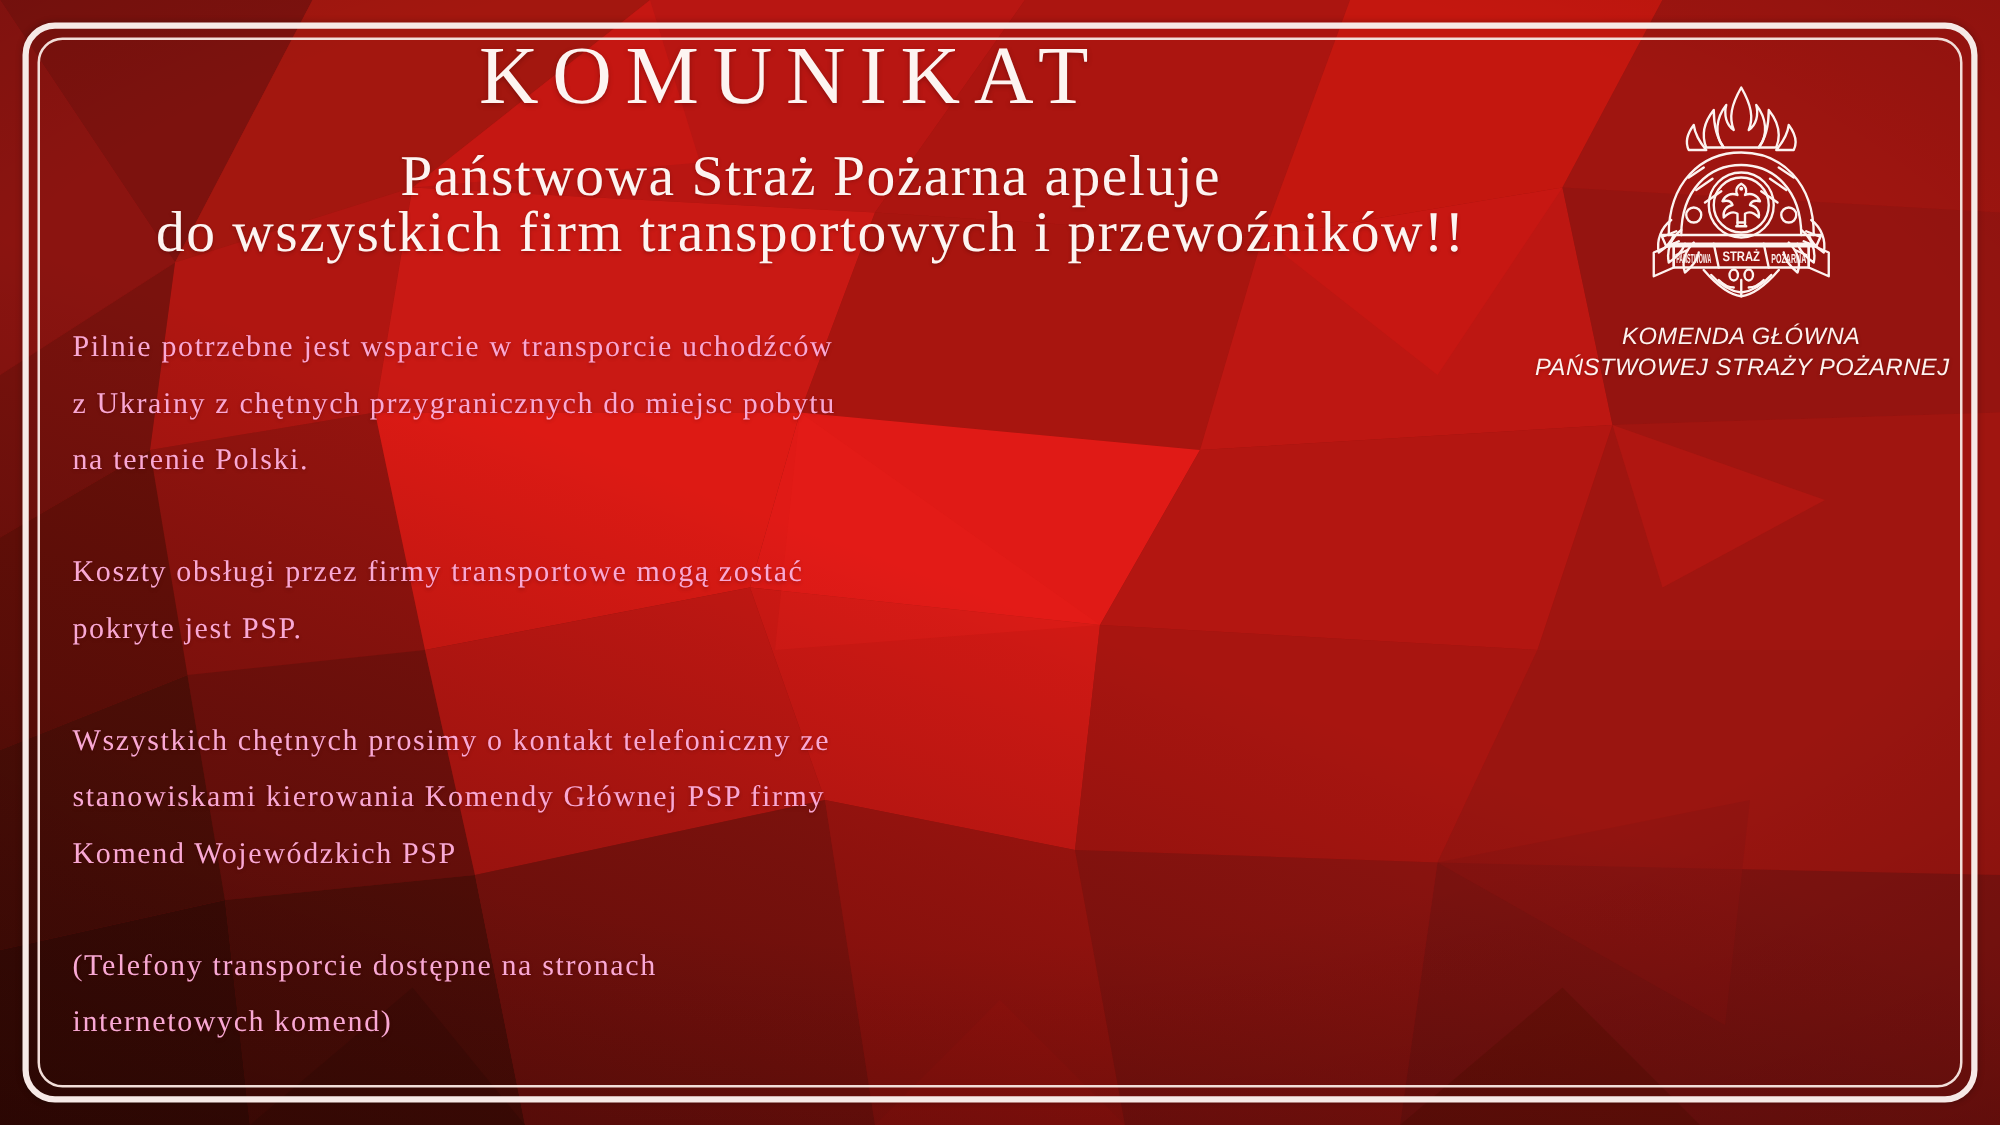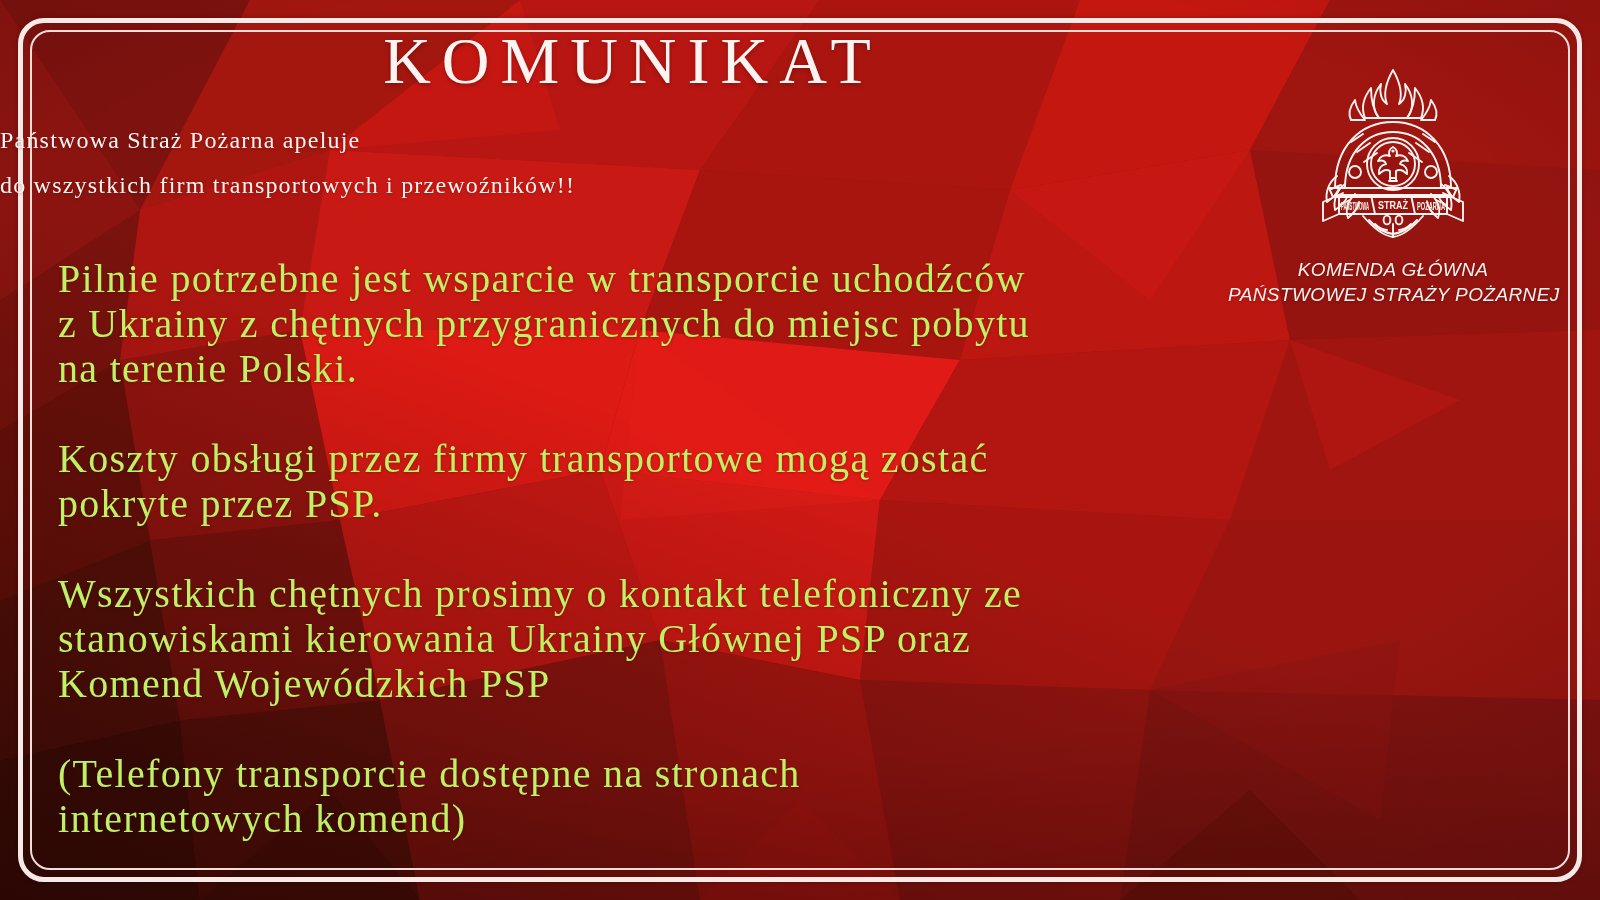--- a/index.html
+++ b/index.html
@@ -71,36 +71,37 @@
     color:#fdf4f1;
     font-size:66px;
     line-height:1.0;
     letter-spacing:11px;
     font-weight:400;
     text-shadow:0 2px 4px rgba(60,0,0,0.35);
   }
 
   #subtitle {
     position:absolute;
-    left:0; top:118px;
+    left:16px; top:118px;
     width:1265px;
+    text-align:center;
     color:#fdf4f1;
-    font-size:24px;
+    font-size:46px;
     line-height:45px;
     letter-spacing:1.2px;
     text-shadow:0 1px 3px rgba(60,0,0,0.3);
   }
   #subtitle .sub-line { display:block; white-space:nowrap; }
 
   #body-text {
     position:absolute;
     left:58px; top:256px;
     width:1180px;
-    color:#bef264;
-    font-size:40px;
+    color:#f9a8d4;
+    font-size:24px;
     line-height:45px;
     letter-spacing:1.3px;
     text-shadow:0 1px 3px rgba(60,0,0,0.3);
   }
   .para { margin-bottom:45px; }
   .para:last-child { margin-bottom:0; }
   .line { display:block; white-space:nowrap; }
 
   
   #emblem-block {
@@ -195,26 +196,26 @@
     <div id="body-text">
 
       <div class="para">
         <span class="line">Pilnie potrzebne jest wsparcie w transporcie uchodźców</span>
         <span class="line">z Ukrainy z chętnych przygranicznych do miejsc pobytu</span>
         <span class="line">na terenie Polski.</span>
       </div>
 
       <div class="para">
         <span class="line">Koszty obsługi przez firmy transportowe mogą zostać</span>
-        <span class="line">pokryte przez PSP.</span>
+        <span class="line">pokryte jest PSP.</span>
       </div>
 
       <div class="para">
         <span class="line">Wszystkich chętnych prosimy o kontakt telefoniczny ze</span>
-        <span class="line">stanowiskami kierowania Ukrainy Głównej PSP oraz</span>
+        <span class="line">stanowiskami kierowania Komendy Głównej PSP firmy</span>
         <span class="line">Komend Wojewódzkich PSP</span>
       </div>
 
       <div class="para">
         <span class="line">(Telefony transporcie dostępne na stronach</span>
         <span class="line">internetowych komend)</span>
       </div>
 
     </div>
 

